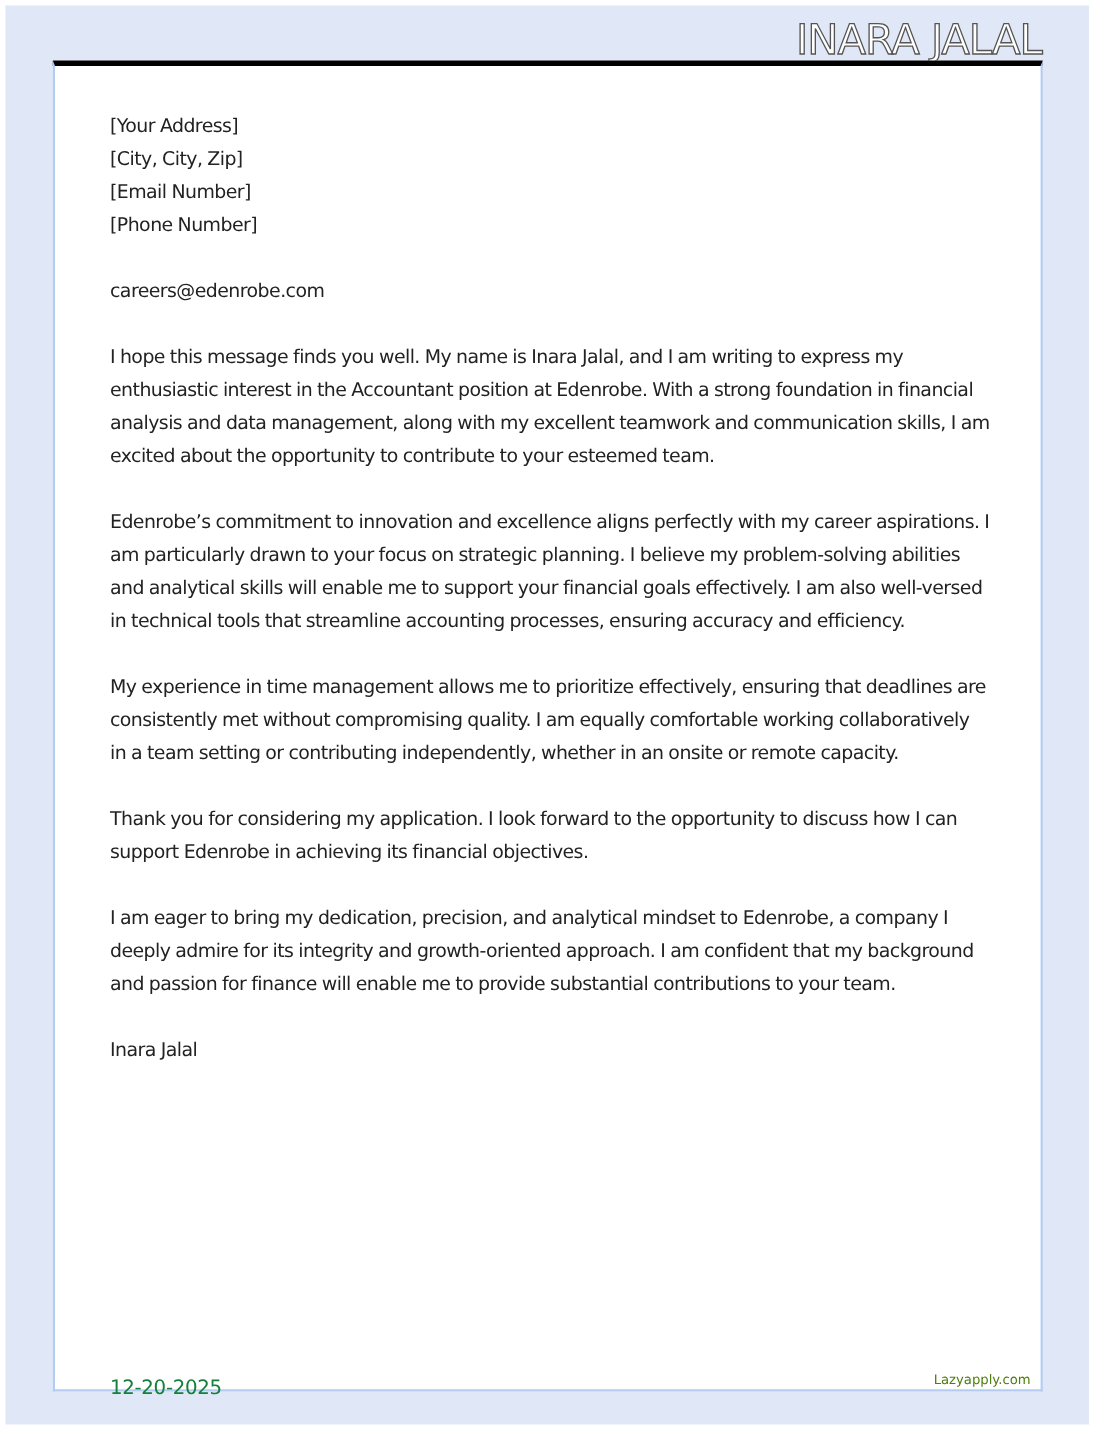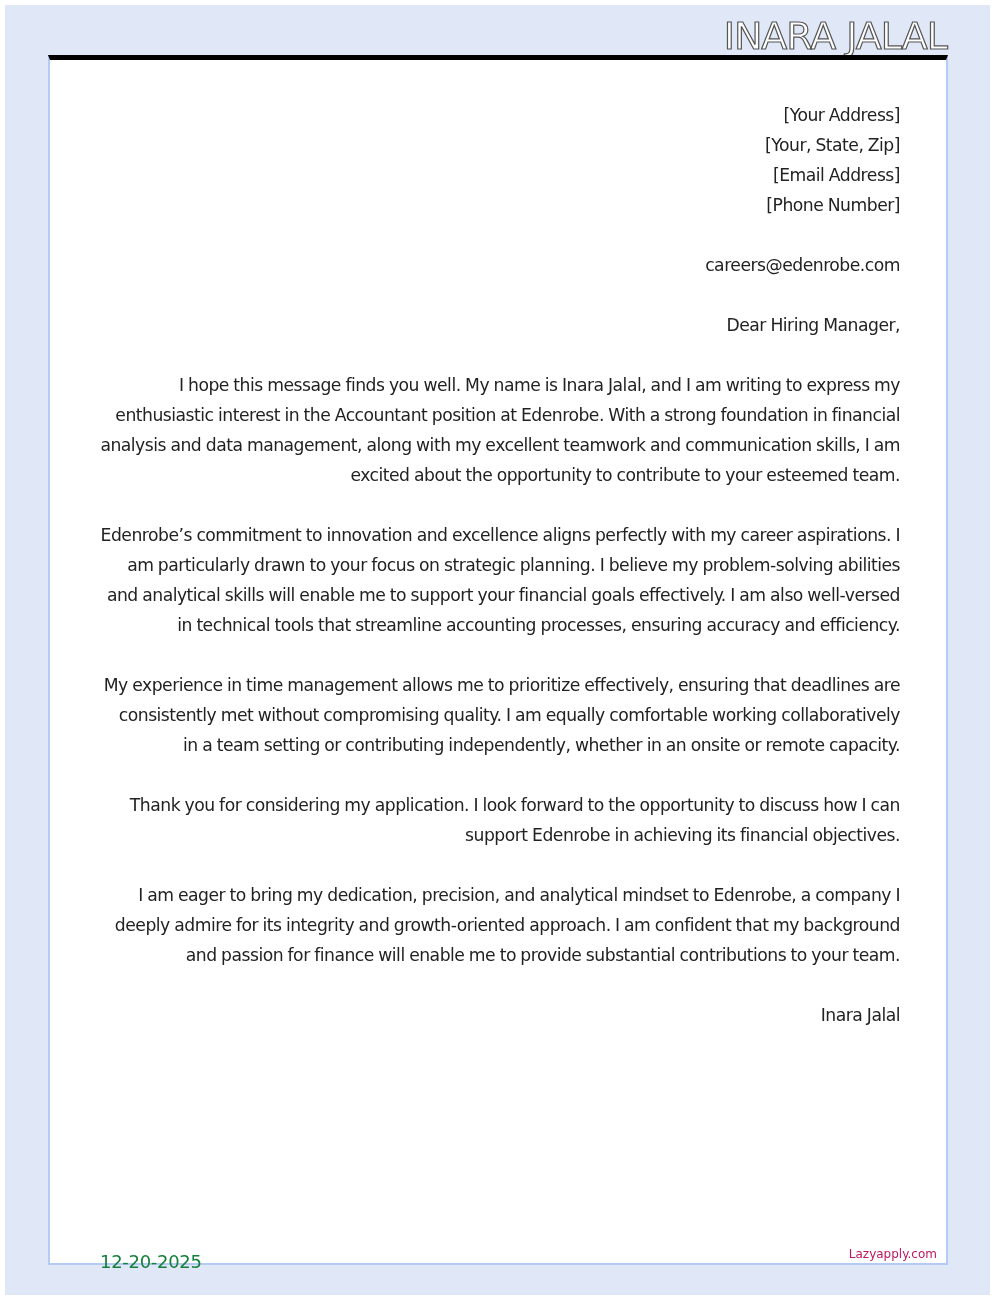--- a/index.html
+++ b/index.html
@@ -41,21 +41,20 @@
       left: 48px;
       top: 55px;
       width: 896px;
       height: 1203px;
       background: #ffffff;
       border-left: 2px solid #b4cbf2;
       border-right: 2px solid #b4cbf2;
       border-bottom: 2px solid #b4cbf2;
       border-top: 5px solid #000000;
       box-sizing: content-box;
-      text-align: right;
     }
     .content {
       position: absolute;
       left: 50px;
       top: 40px;
       width: 800px;
       font-family: "DejaVu Sans", sans-serif;
       font-size: 17.2px;
       line-height: 30px;
       color: #222222;
@@ -78,42 +77,41 @@
       letter-spacing: -0.3px;
       line-height: 26px;
       margin: 0;
     }
     .watermark {
       position: absolute;
       right: 59px;
       top: 1246px;
       font-family: "DejaVu Sans", sans-serif;
       font-size: 12px;
-      color: #be185d;
+      color: #4d7c0f;
       line-height: 16px;
       margin: 0;
     }
   </style>
 </head>
 <body>
 
 <div class="outer-bg"></div>
 
 <h1 class="title">INARA JALAL</h1>
 
 <div class="paper">
   <div class="content">
     <p>
       <span class="addr-line">[Your Address]</span>
-      <span class="addr-line">[Your, State, Zip]</span>
-      <span class="addr-line">[Email Address]</span>
+      <span class="addr-line">[City, City, Zip]</span>
+      <span class="addr-line">[Email Number]</span>
       <span class="addr-line">[Phone Number]</span>
     </p>
     <p>careers@edenrobe.com</p>
-    <p>Dear Hiring Manager,</p>
     <p>I hope this message finds you well. My name is Inara Jalal, and I am writing to express my enthusiastic interest in the Accountant position at Edenrobe. With a strong foundation in financial analysis and data management, along with my excellent teamwork and communication skills, I am excited about the opportunity to contribute to your esteemed team.</p>
     <p>Edenrobe’s commitment to innovation and excellence aligns perfectly with my career aspirations. I am particularly drawn to your focus on strategic planning. I believe my problem-solving abilities and analytical skills will enable me to support your financial goals effectively. I am also well-versed in technical tools that streamline accounting processes, ensuring accuracy and efficiency.</p>
     <p>My experience in time management allows me to prioritize effectively, ensuring that deadlines are consistently met without compromising quality. I am equally comfortable working collaboratively in a team setting or contributing independently, whether in an onsite or remote capacity.</p>
     <p>Thank you for considering my application. I look forward to the opportunity to discuss how I can support Edenrobe in achieving its financial objectives.</p>
     <p>I am eager to bring my dedication, precision, and analytical mindset to Edenrobe, a company I deeply admire for its integrity and growth-oriented approach. I am confident that my background and passion for finance will enable me to provide substantial contributions to your team.</p>
     <p>Inara Jalal</p>
   </div>
 </div>
 
 <p class="date-footer">12-20-2025</p>

